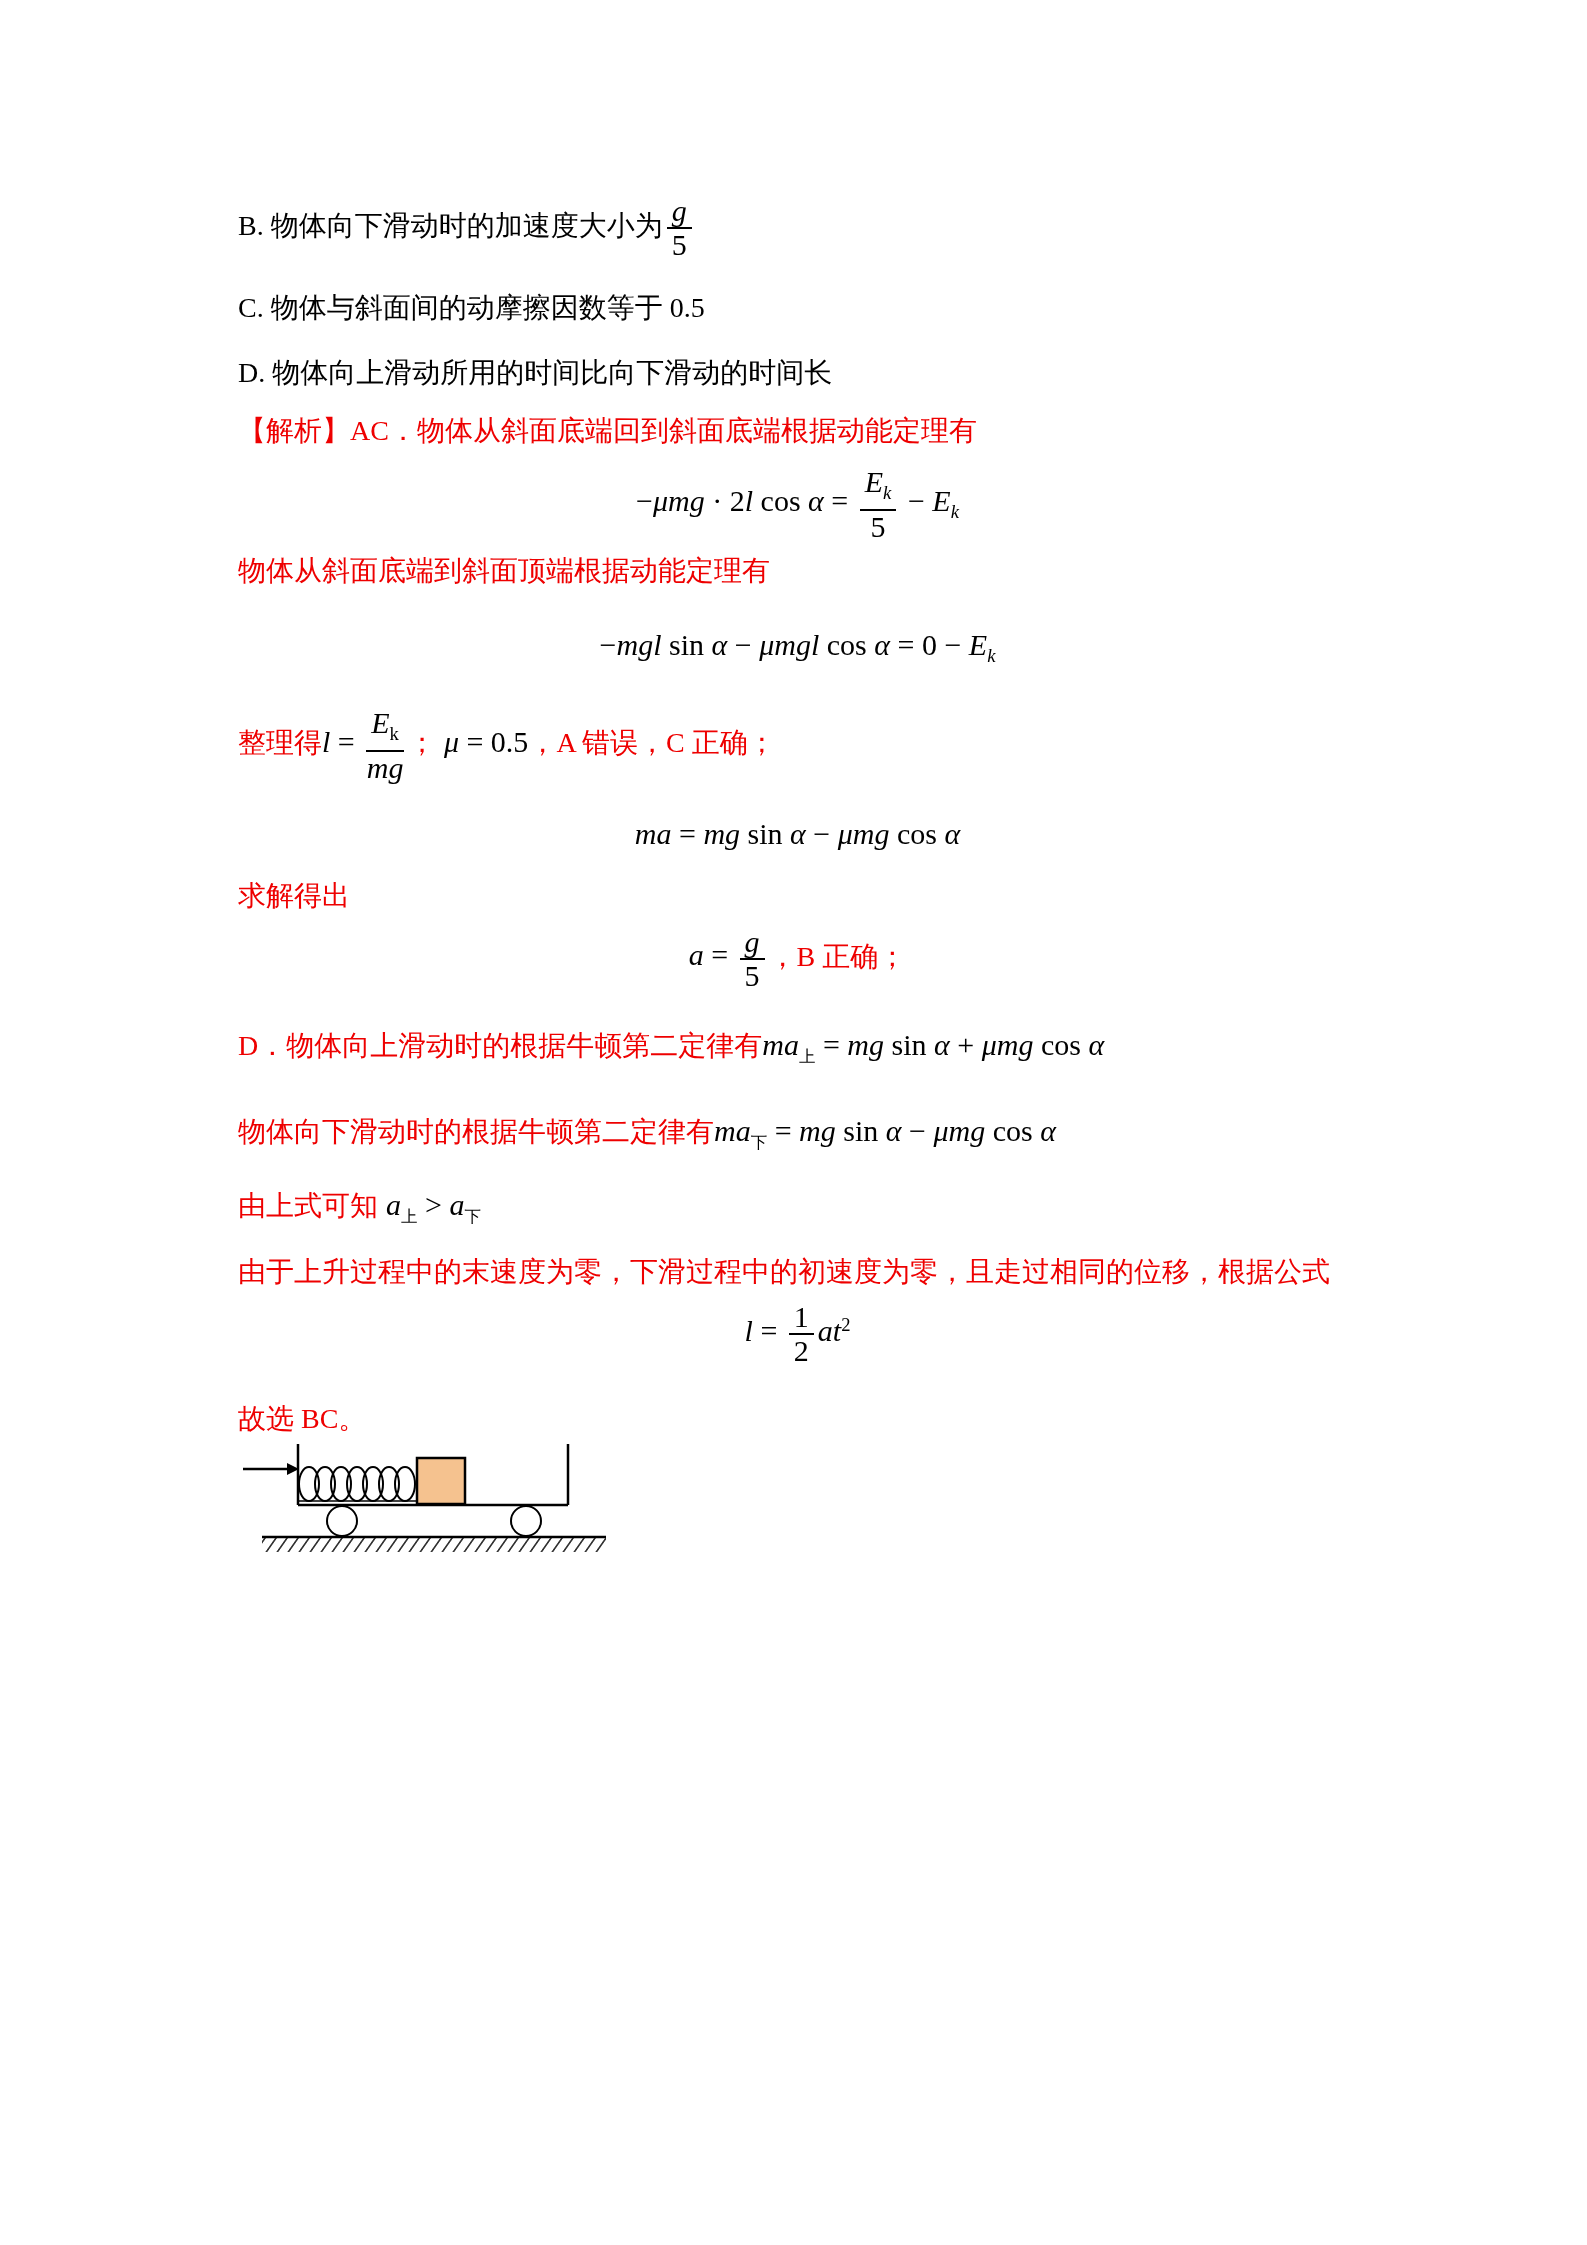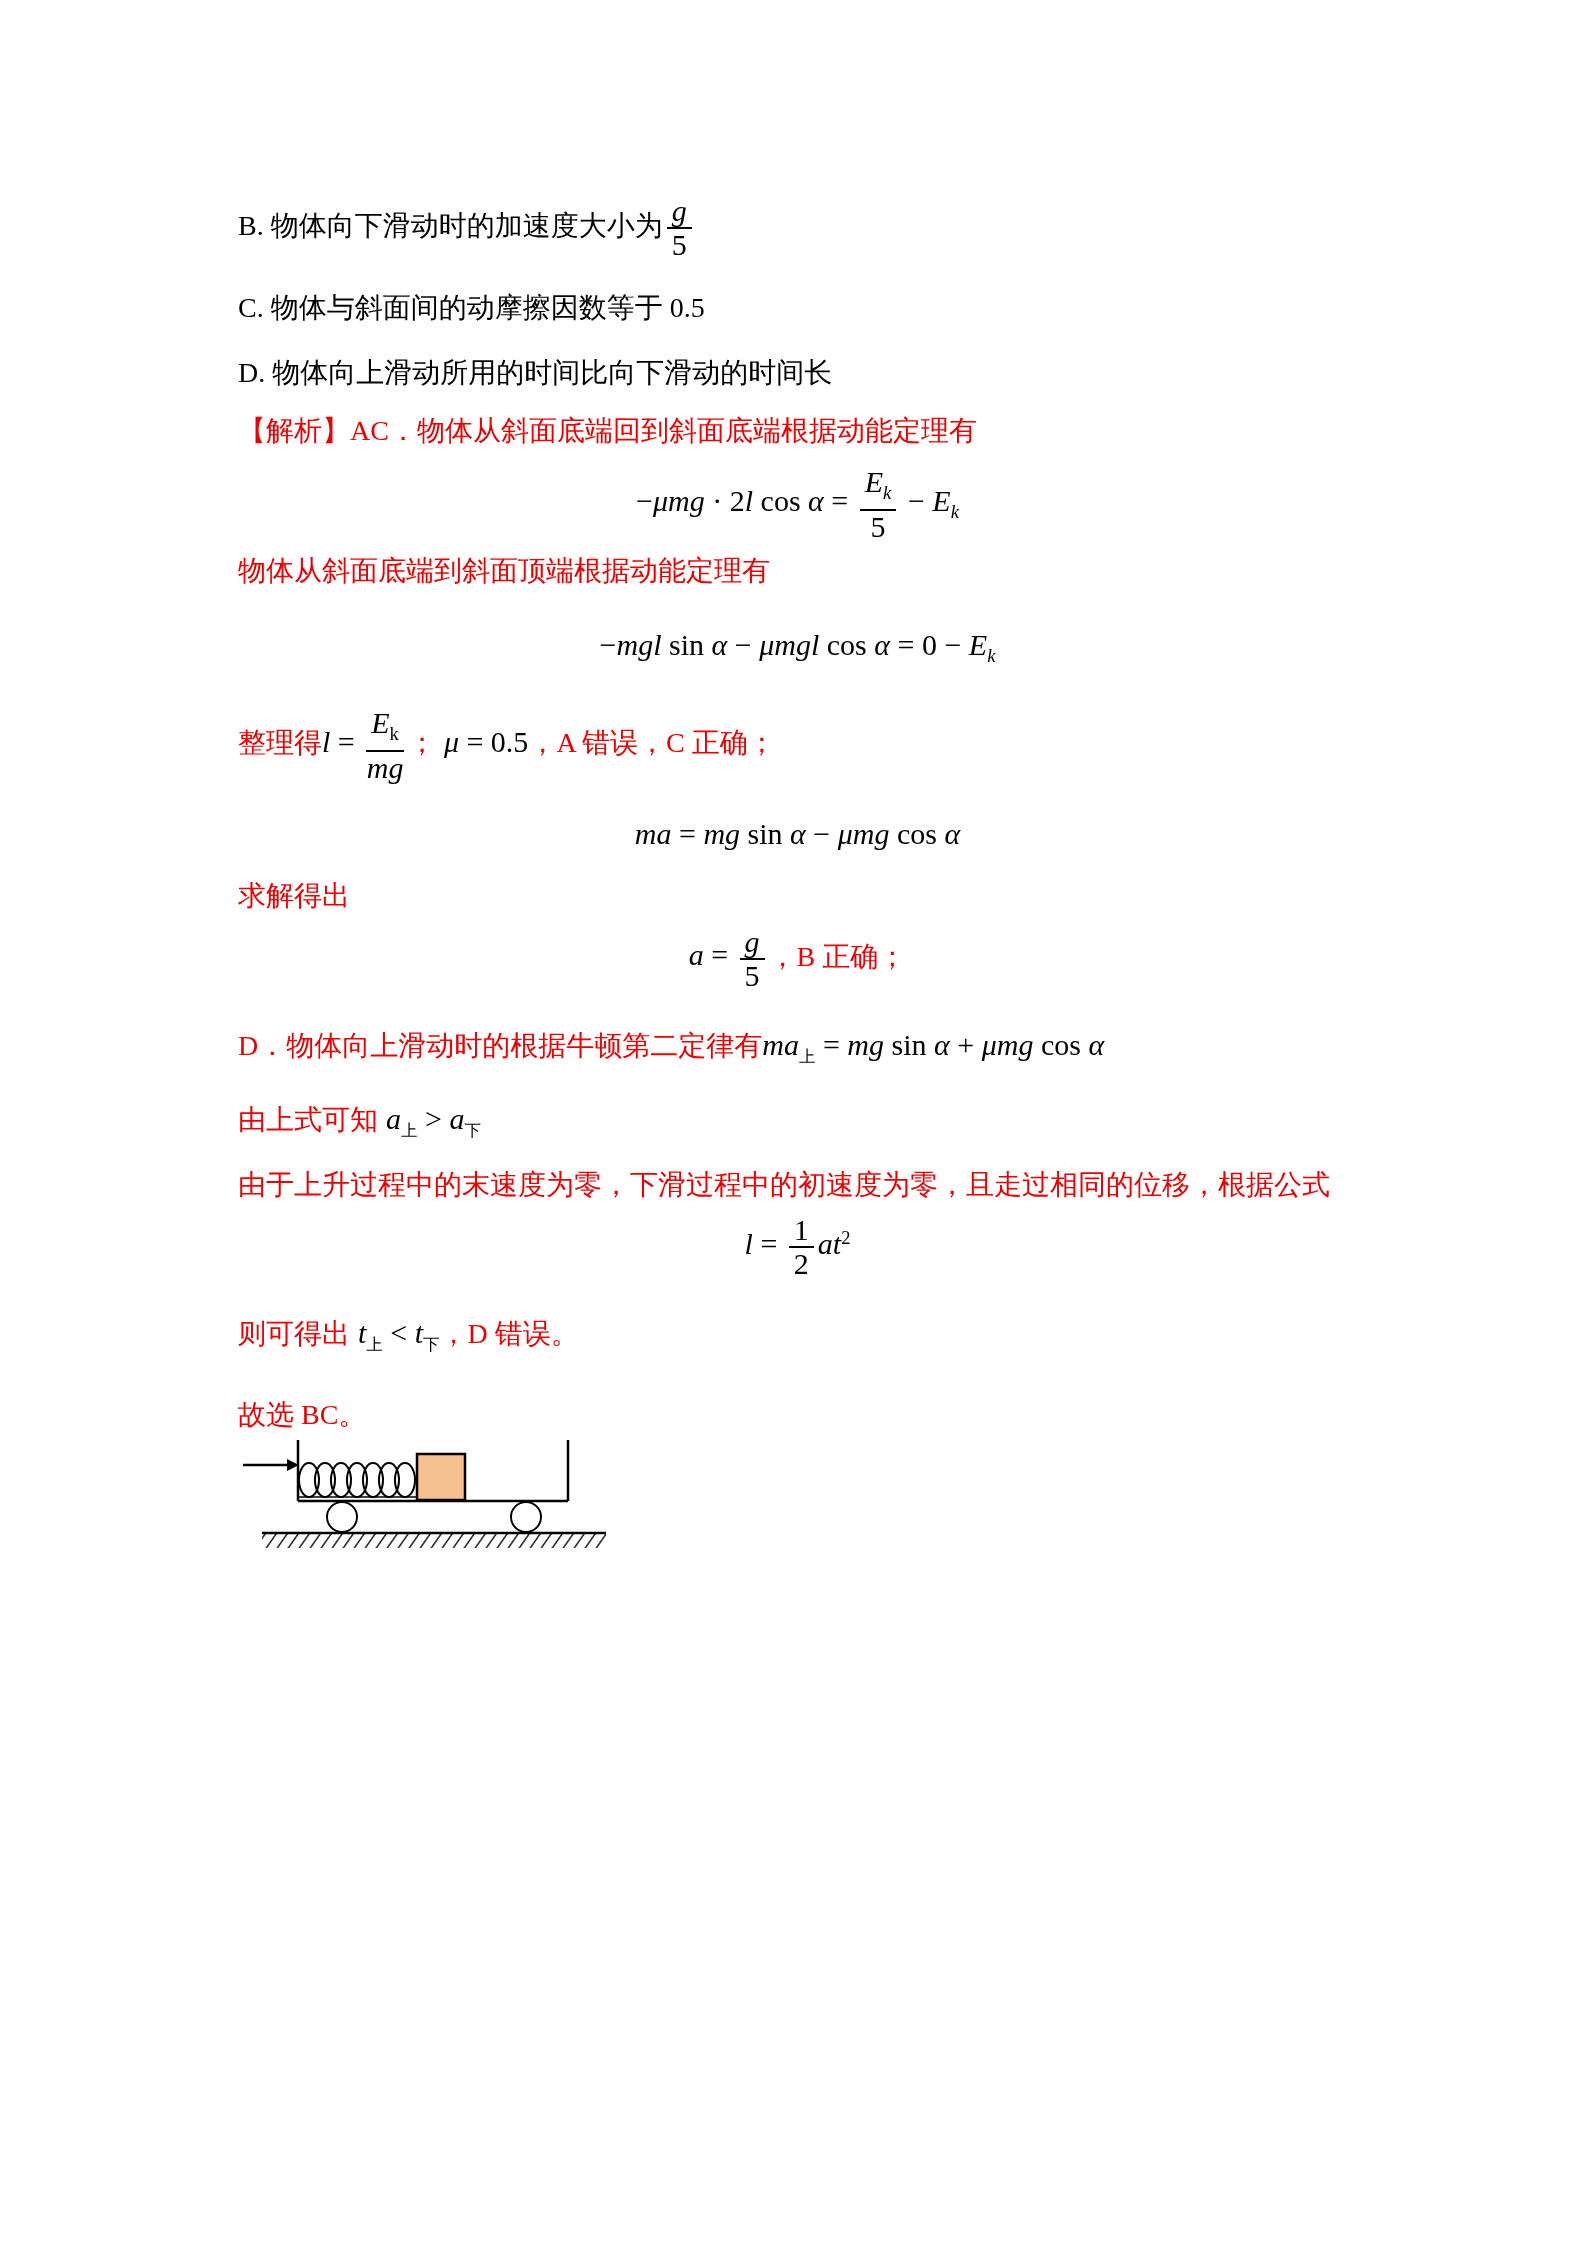--- a/index.html
+++ b/index.html
@@ -75,36 +75,36 @@
   </div>
 
   <div class="line center" style="margin-top:13px;">
     <span class="math"><span class="m-i">a</span><span class="m-r"> = </span><span class="frac"><span class="fn"><span class="m-i">g</span></span><span class="fd"><span class="m-r">5</span></span></span></span><span class="red">，B 正确；</span>
   </div>
 
   <div class="line" style="margin-top:36px;">
     <span class="red">D．物体向上滑动时的根据牛顿第二定律有</span><span class="math"><span class="m-i">ma</span><span class="m-csub">上</span><span class="m-r"> = </span><span class="m-i">mg</span><span class="m-r"> sin </span><span class="m-i">α</span><span class="m-r"> + </span><span class="m-i">μmg</span><span class="m-r"> cos </span><span class="m-i">α</span></span>
   </div>
 
+  <div class="line" style="margin-top:40px;">
+    <span class="red">物体向下滑动时的根据牛顿第二定律有</span><span class="math"><span class="m-i">ma</span><span class="m-csub">下</span><span class="m-r"> = </span><span class="m-i">mg</span><span class="m-r"> sin </span><span class="m-i">α</span><span class="m-r"> − </span><span class="m-i">μmg</span><span class="m-r"> cos </span><span class="m-i">α</span></span>
+  </div>
 
   <div class="line" style="margin-top:28px;">
     <span class="red">由上式可知</span><span class="math inline-math"><span class="m-i">a</span><span class="m-csub">上</span><span class="m-r"> &gt; </span><span class="m-i">a</span><span class="m-csub">下</span></span>
   </div>
 
   <div class="line red" style="margin-top:20px;">
     <span>由于上升过程中的末速度为零，下滑过程中的初速度为零，且走过相同的位移，根据公式</span>
   </div>
 
   <div class="line center" style="margin-top:12px;">
     <span class="math"><span class="m-i">l</span><span class="m-r"> = </span><span class="frac"><span class="fn"><span class="m-r">1</span></span><span class="fd"><span class="m-r">2</span></span></span><span class="m-i">at</span><span class="m-sup">2</span></span>
   </div>
 
-  <div class="line" style="margin-top:36px;">
-    <span class="red">则可得出</span><span class="math inline-math"><span class="m-i">t</span><span class="m-csub">上</span><span class="m-r"> &lt; </span><span class="m-i">t</span><span class="m-csub">下</span></span><span class="red">，D 错误。</span>
-  </div>
 
   <div class="line red" style="margin-top:35px;">
     <span>故选 BC。</span>
   </div>
 
 
   <svg width="420" height="122" viewBox="0 0 420 122" style="display:block;margin-top:5px;margin-left:2px;">
     <defs>
       <pattern id="hatch" width="11" height="15" patternUnits="userSpaceOnUse" patternTransform="skewX(-35)">
         <line x1="5" y1="0" x2="5" y2="15" stroke="#000" stroke-width="1.6"></line>

